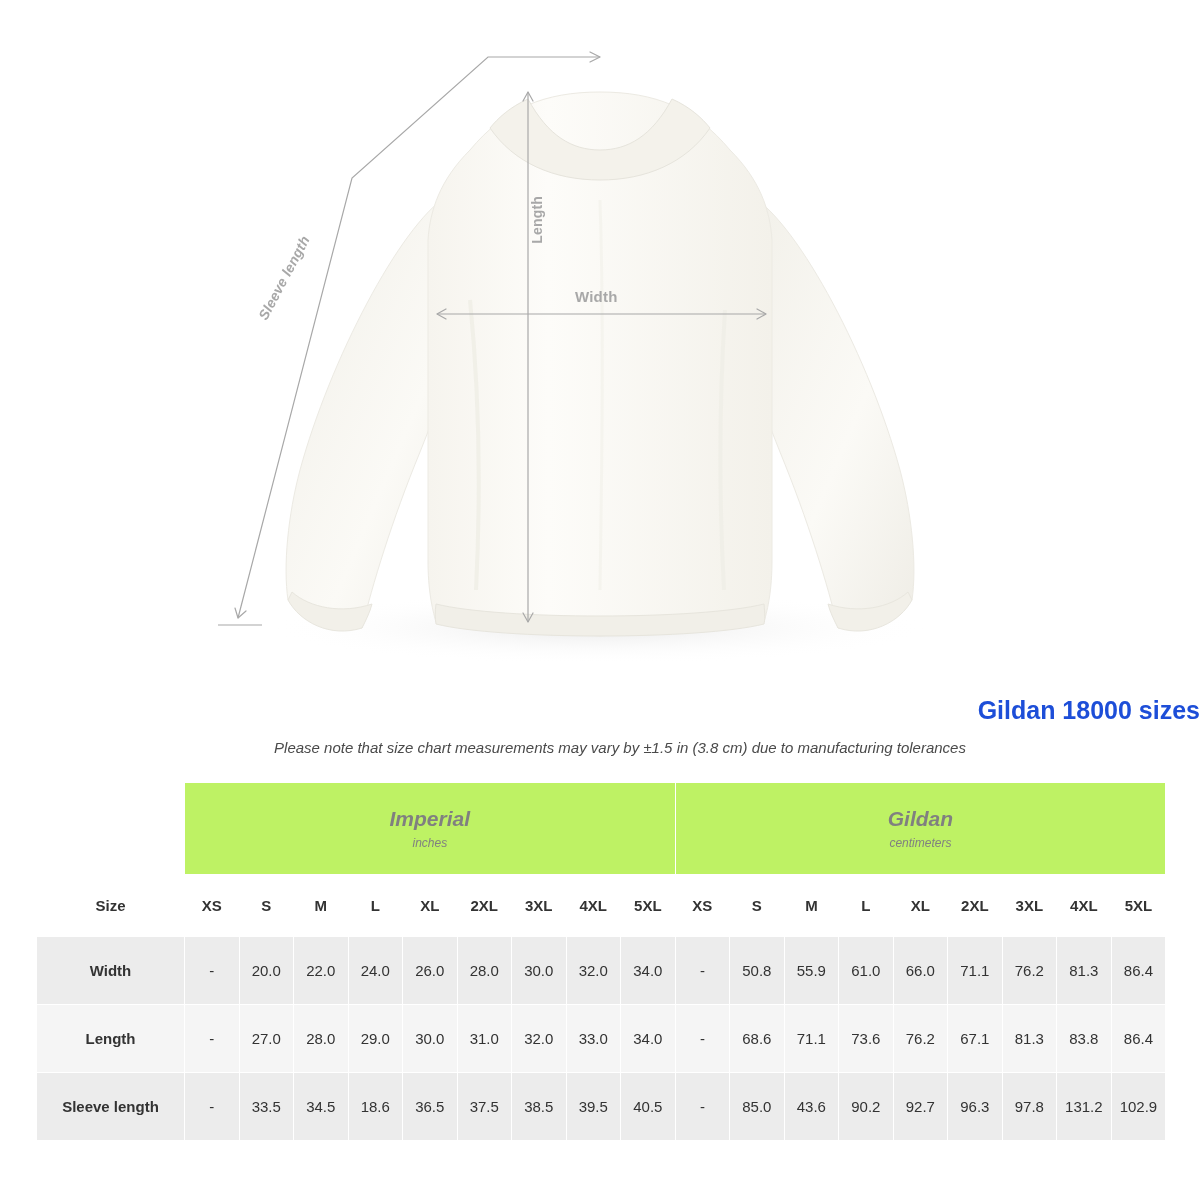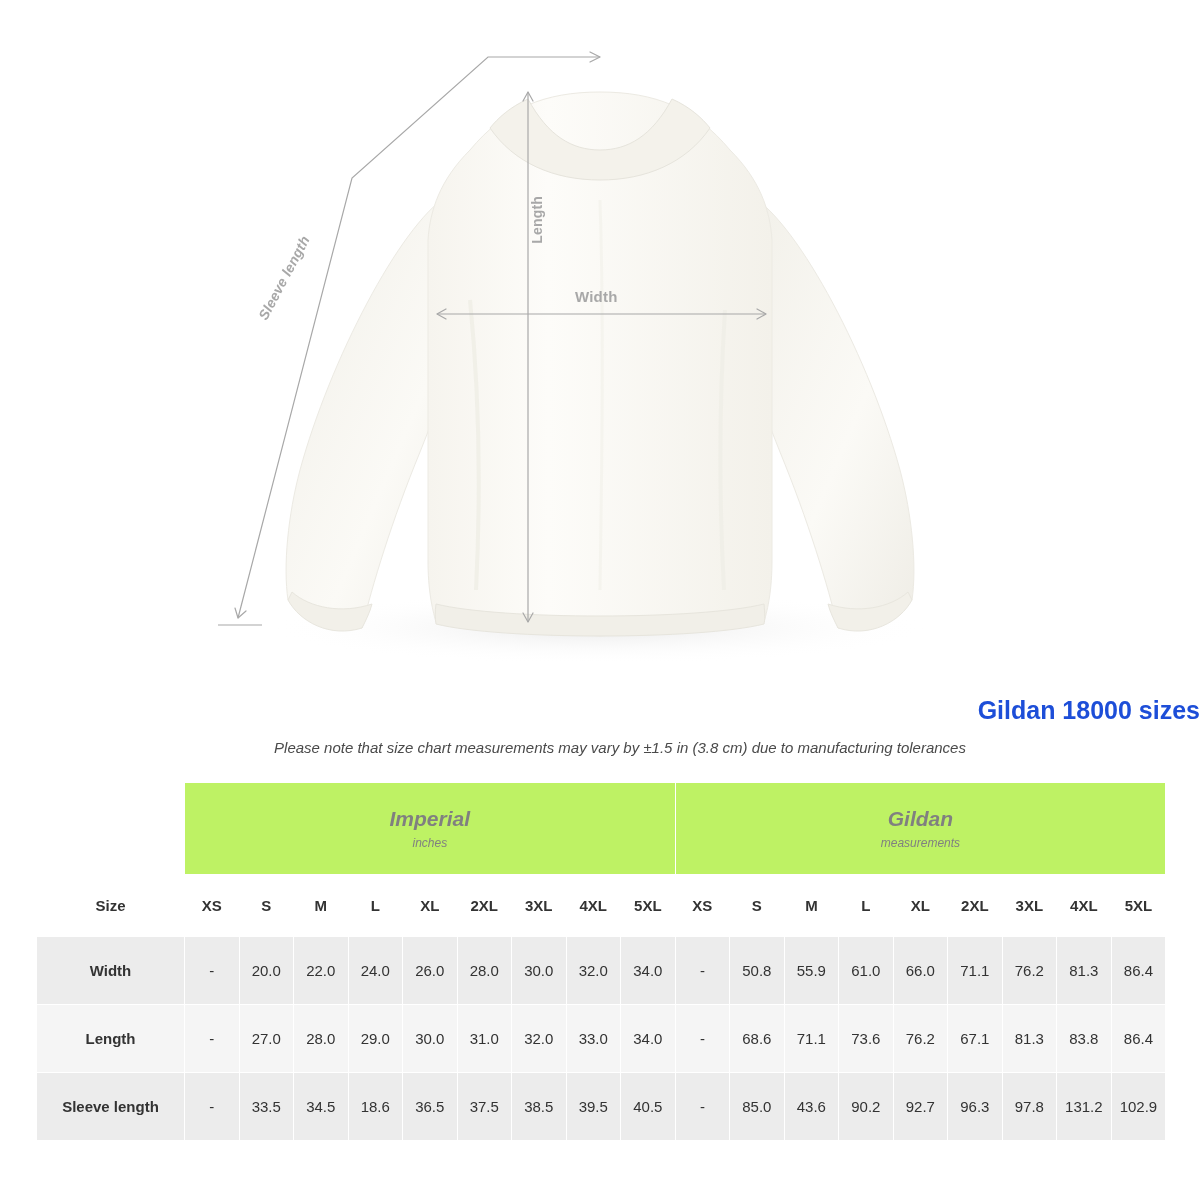--- a/index.html
+++ b/index.html
@@ -232,21 +232,21 @@
       <tbody>
 
         <tr>
           <td class="unit-head corner-cell"></td>
           <td class="unit-head" colspan="9">
             <div class="unit-name">Imperial</div>
             <div class="unit-sub">inches</div>
           </td>
           <td class="unit-head" colspan="9">
             <div class="unit-name">Gildan</div>
-            <div class="unit-sub">measurements</div>
+            <div class="unit-sub">centimeters</div>
           </td>
         </tr>
 
         <tr class="head-row">
           <td class="row-label">Size</td>
           <td>XS</td>
           <td>S</td>
           <td>M</td>
           <td>L</td>
           <td>XL</td>

